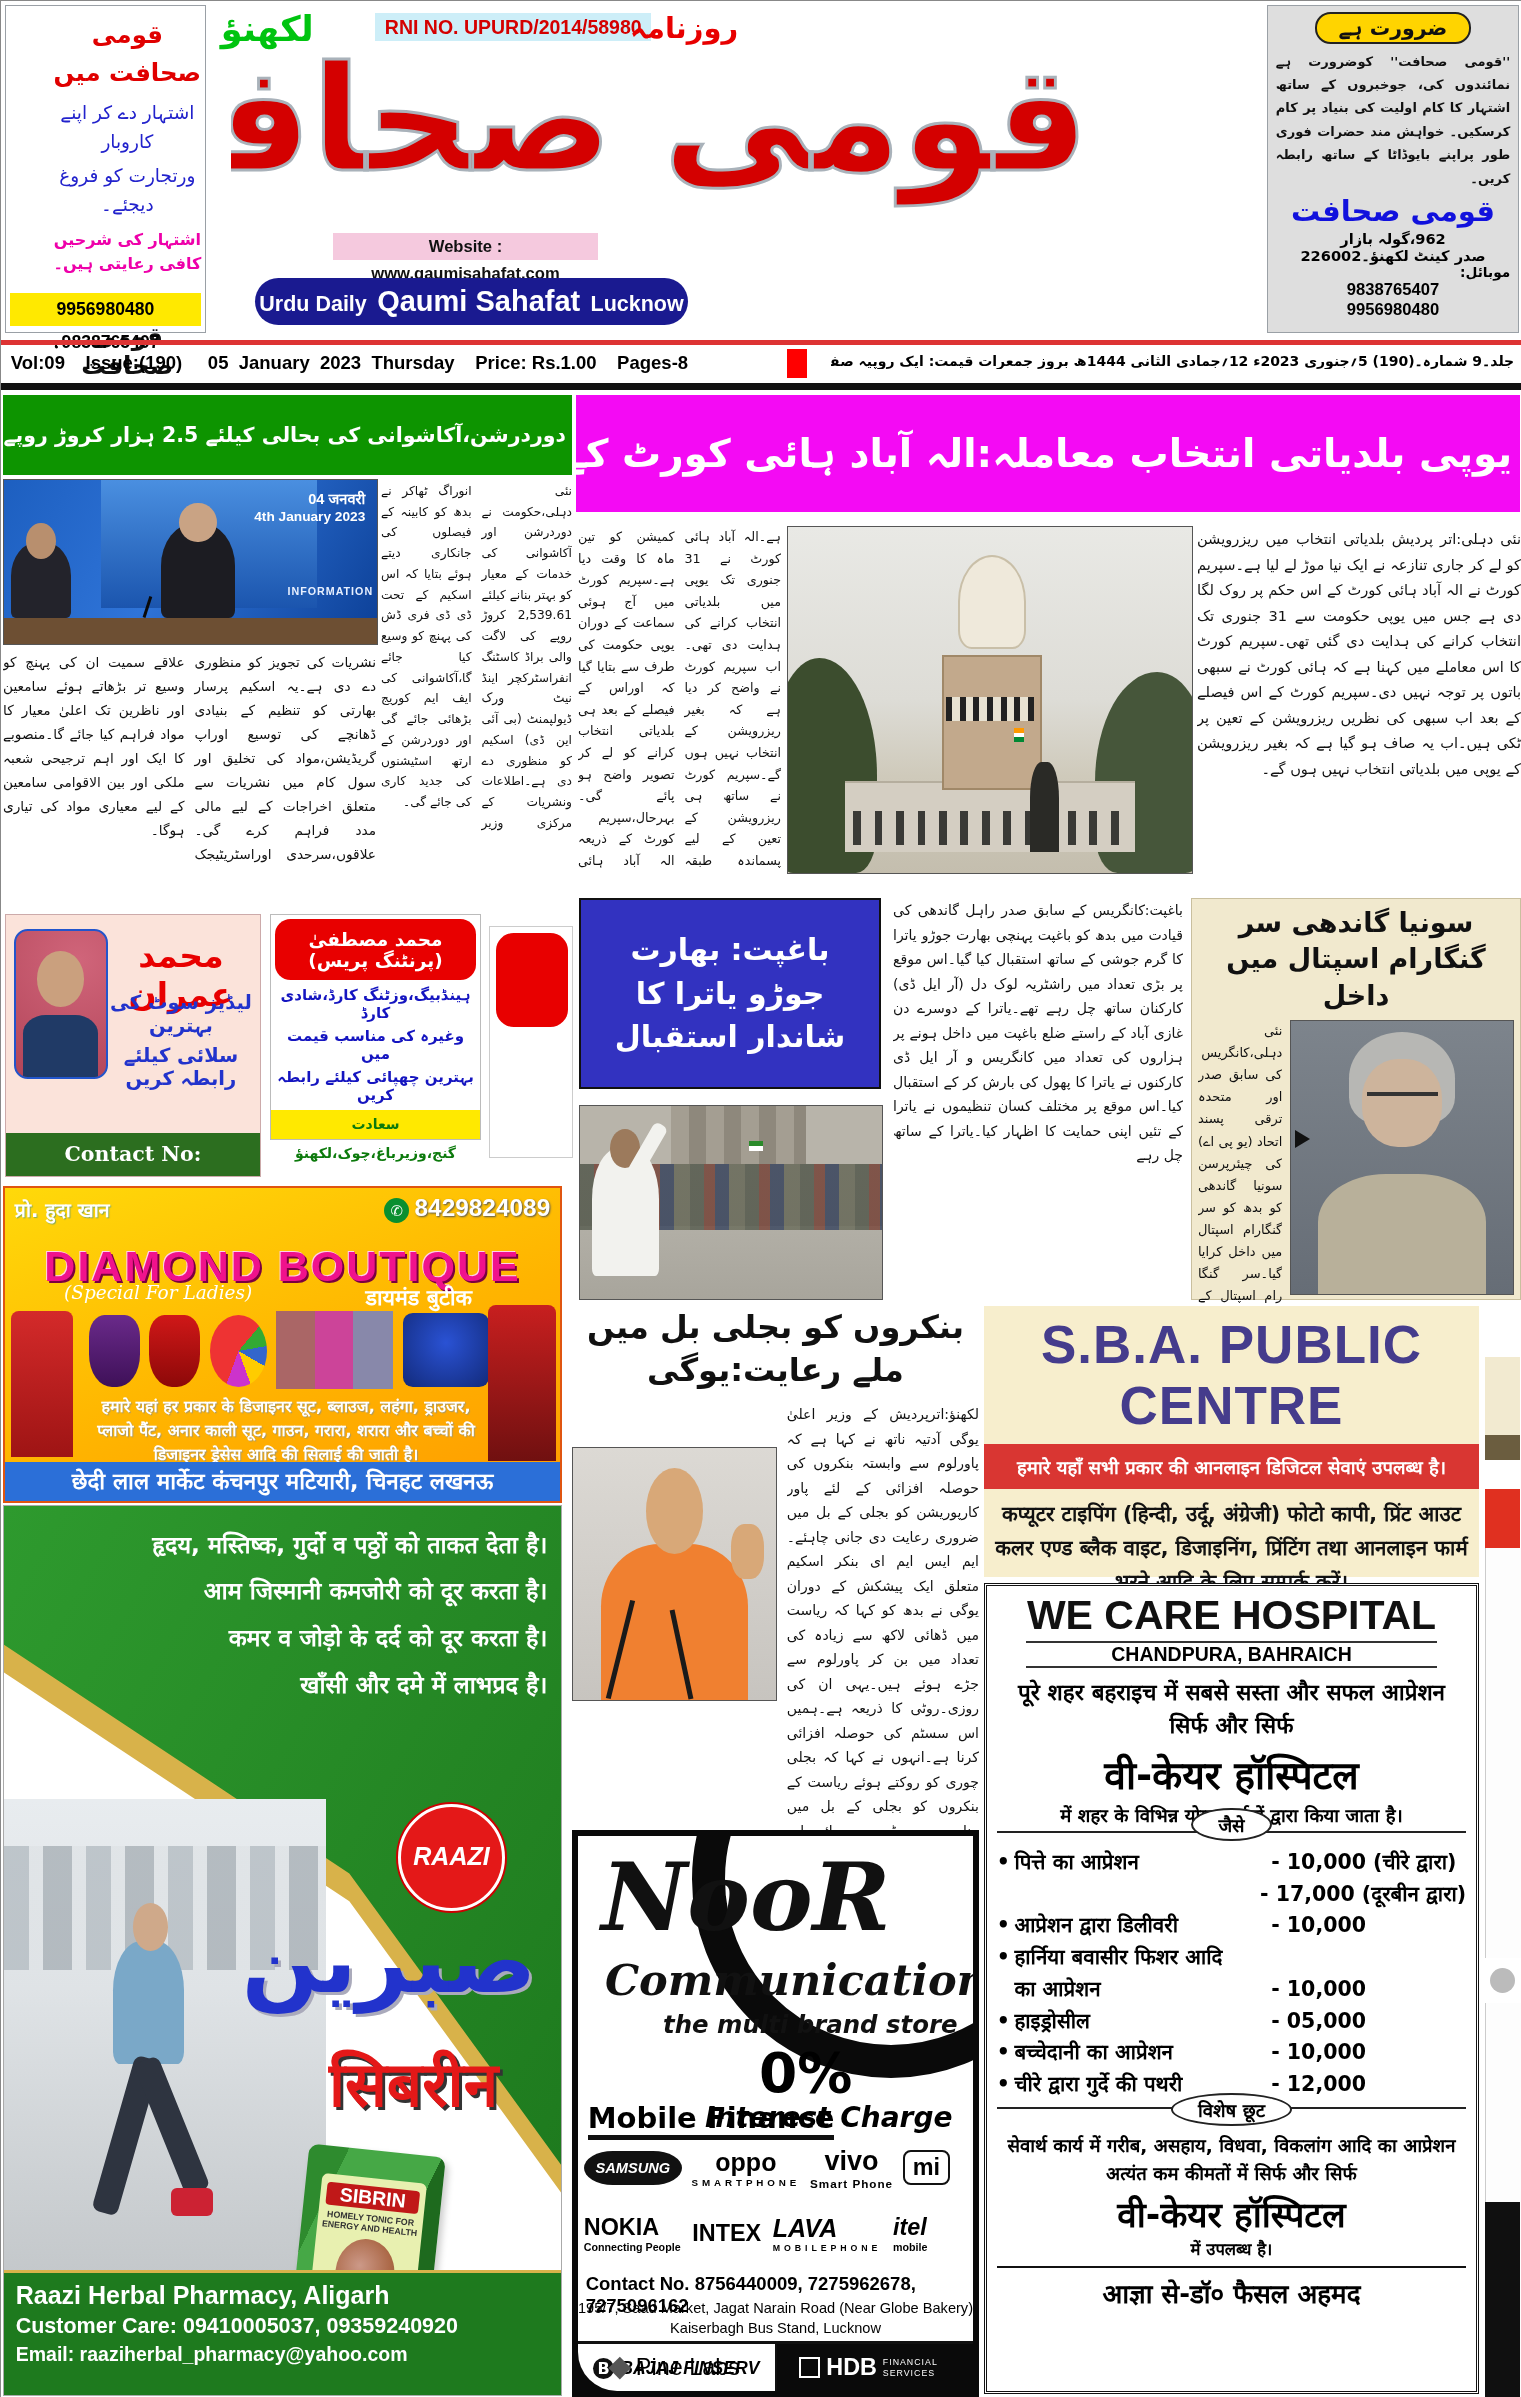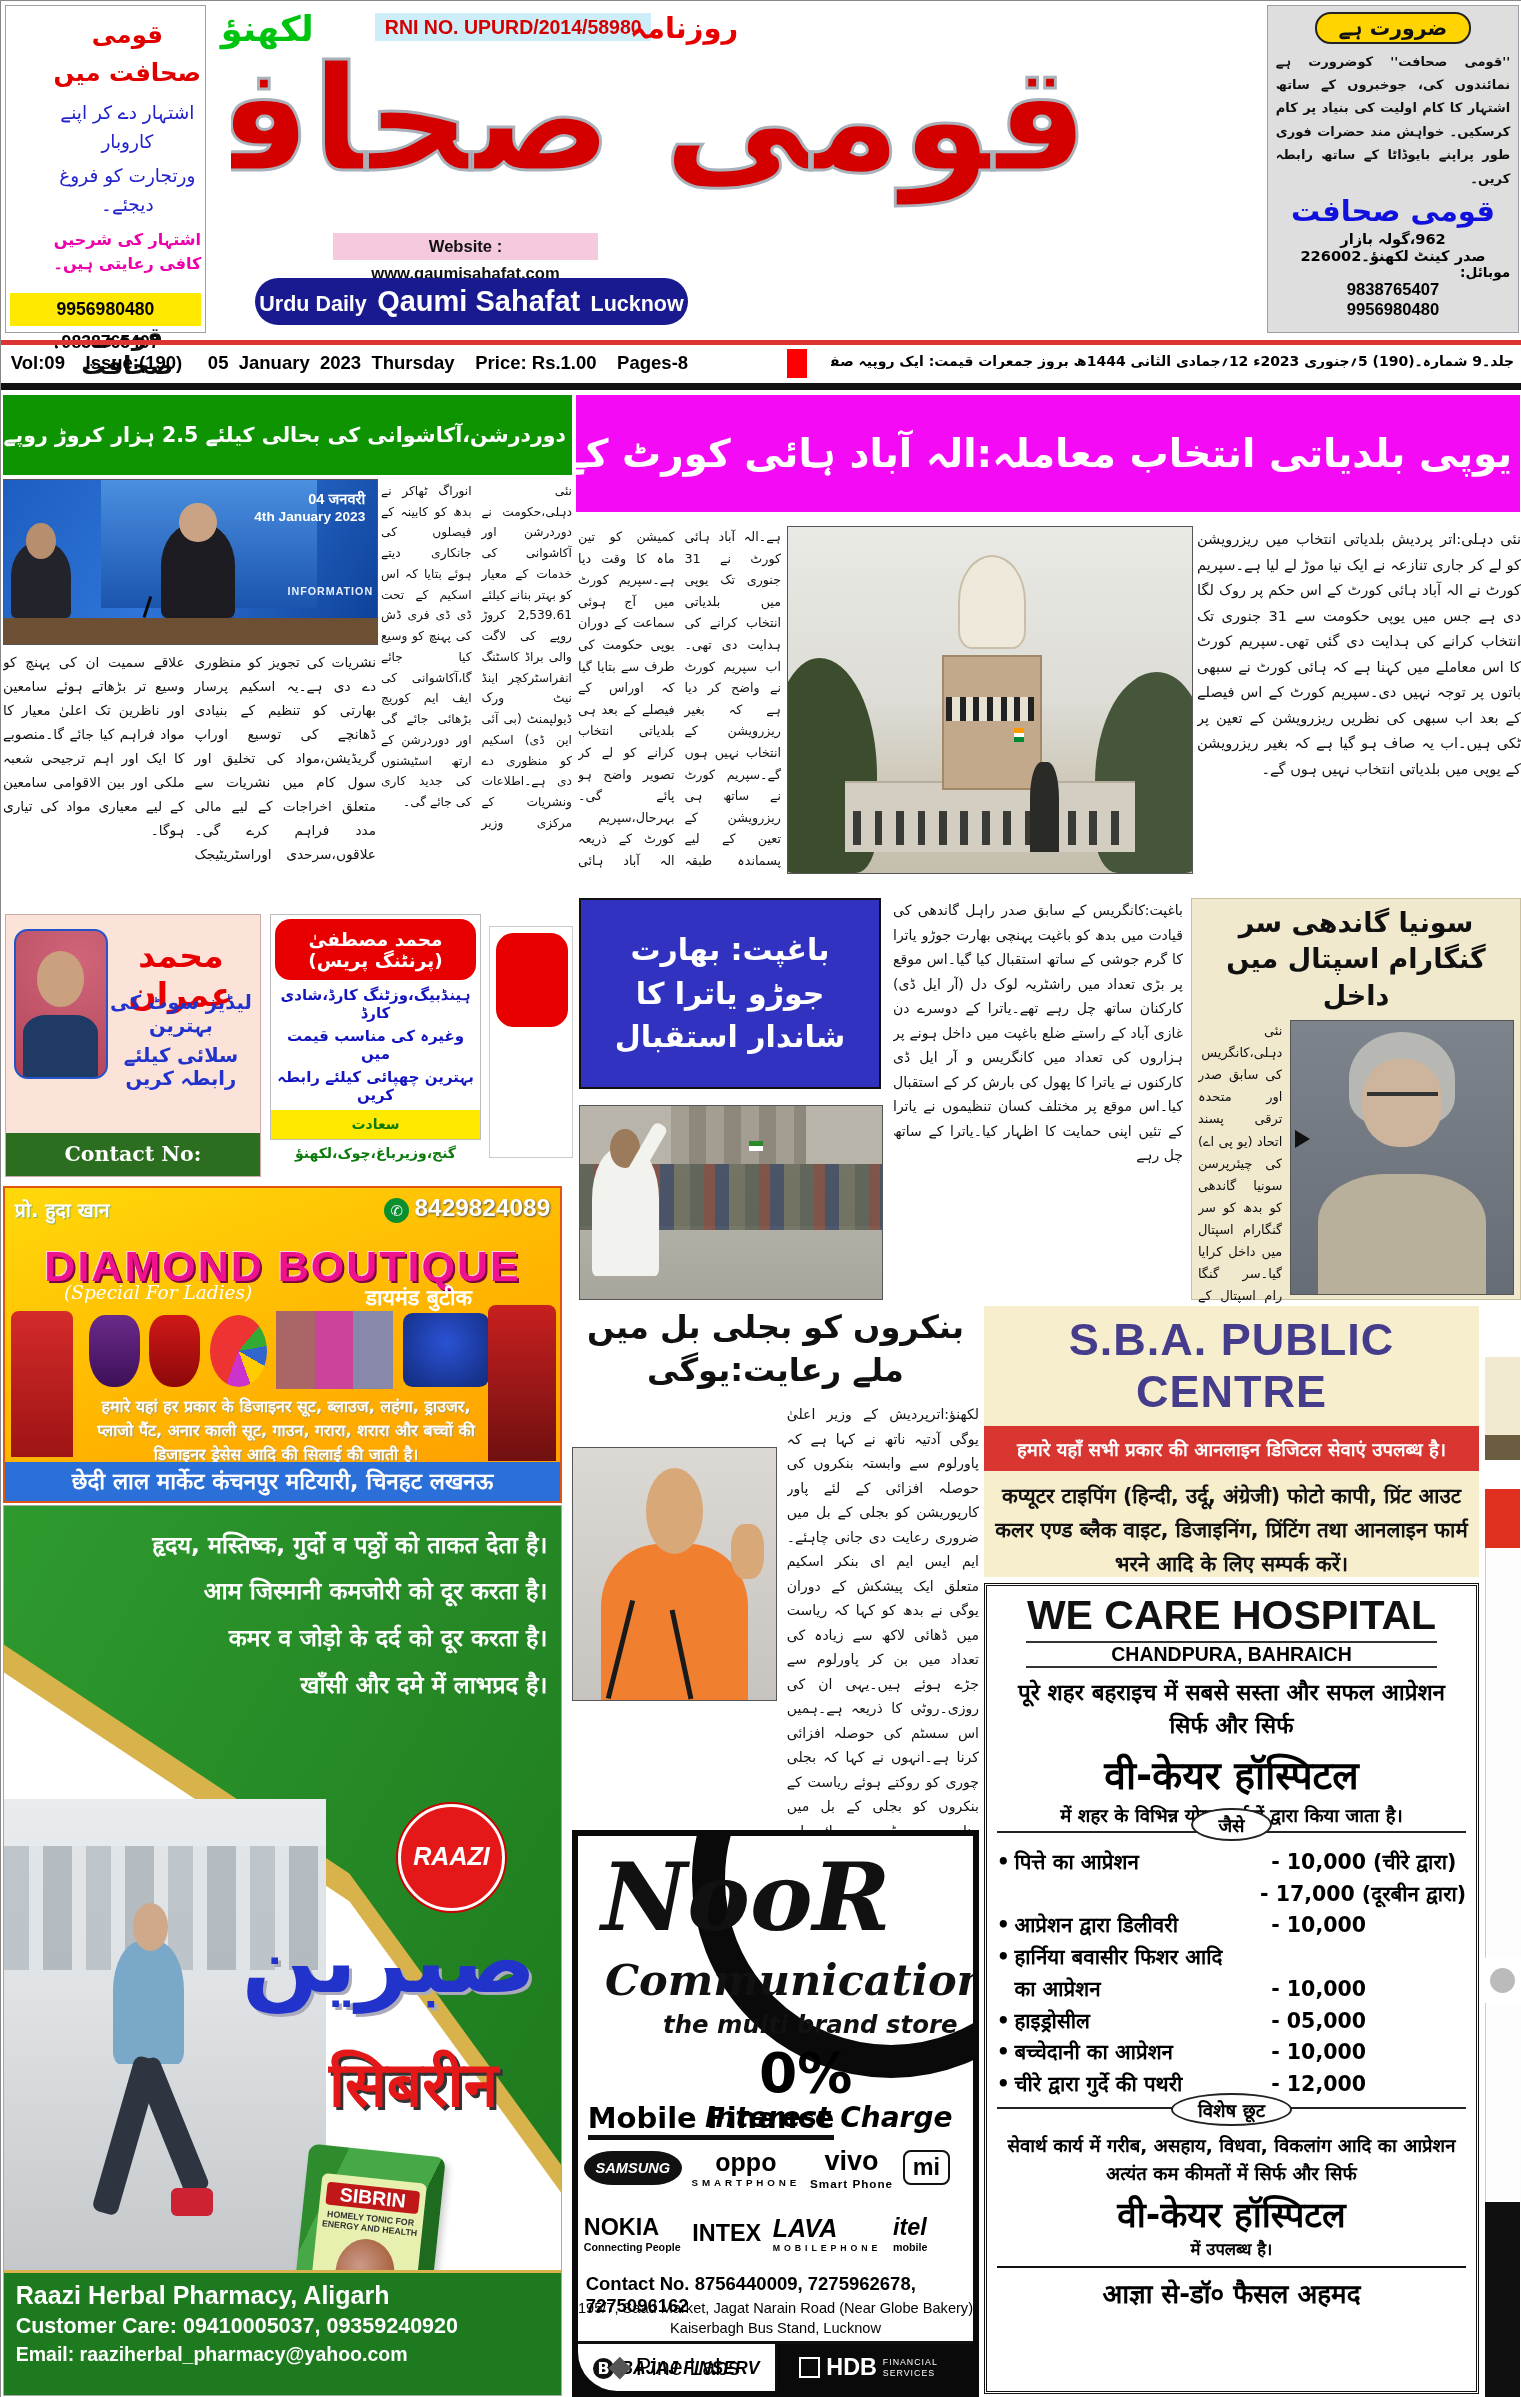--- a/index.html
+++ b/index.html
@@ -198,21 +198,21 @@
         <div class="abs" style="left:36%;top:8%;width:28%;height:34%;background:#d8a878;border-radius:50%;"></div>
         <div class="abs" style="left:22%;bottom:0;width:4.9px;height:40%;background:#1a1a1a;transform:rotate(14deg);"></div>
         <div class="abs" style="left:52%;bottom:0;width:4.9px;height:36%;background:#1a1a1a;transform:rotate(-12deg);"></div>
         <div class="abs" style="right:6%;top:30%;width:16%;height:22%;background:#d8a878;border-radius:40%;"></div>
       </div>
       <div class="just body-txt" style="font-size:14px;height:456px;">لکھنؤ:اترپردیش کے وزیر اعلیٰ یوگی آدتیہ ناتھ نے کہا ہے کہ پاورلوم سے وابستہ بنکروں کی حوصلہ افزائی کے لئے پاور کارپوریشن کو بجلی کے بل میں ضروری رعایت دی جانی چاہئے۔ایم ایس ایم ای بنکر اسکیم متعلق ایک پیشکش کے دوران یوگی نے بدھ کو کہا کہ ریاست میں ڈھائی لاکھ سے زیادہ کی تعداد میں بن کر پاورلوم سے جڑے ہوئے ہیں۔یہی ان کی روزی۔روٹی کا ذریعہ ہے۔ہمیں اس سسٹم کی حوصلہ افزائی کرنا ہے۔انہوں نے کہا کہ بجلی چوری کو روکتے ہوئے ریاست کے بنکروں کو بجلی کے بل میں مناسب سبسڈی دی جائے۔پاور کارپوریشن اس حوالے سے سسٹم بنائیں۔وزیراعلیٰ نے اس دوران بجلی کی کھپت اور اس پر دی جانے والی</div>
     </div>
   </div>
 
   <div class="abs ctr" style="left:983px;top:1305px;width:495px;height:271px;background:#f7eecd;box-sizing:border-box;padding-top:7.8px;">
-    <div class="en b" style="font-size:45px;color:#453c8c;letter-spacing:1px;">S.B.A. PUBLIC CENTRE</div>
+    <div class="en b" style="font-size:53px;color:#453c8c;letter-spacing:1px;">S.B.A. PUBLIC CENTRE</div>
     <div class="b" style="background:#d93632;color:#fff;font-size:18.5px;padding:10px 2px;margin-top:7.8px;">हमारे यहाँ सभी प्रकार की आनलाइन डिजिटल सेवाएं उपलब्ध है।</div>
     <div class="b" style="color:#111;font-size:20.5px;line-height:1.65;padding:9.8px 7.8px 0 7.8px;">कप्यूटर टाइपिंग (हिन्दी, उर्दू, अंग्रेजी) फोटो कापी, प्रिंट आउट कलर एण्ड ब्लैक वाइट, डिजाइनिंग, प्रिंटिंग तथा आनलाइन फार्म भरने आदि के लिए सम्पर्क करें।</div>
   </div>
 
   <div class="abs" style="left:983px;top:1582px;width:495px;height:811px;background:#fff;border:3.9px double #111;box-sizing:border-box;padding:5.9px 9.8px;">
     <div class="en b ctr" style="font-size:41px;color:#111;">WE CARE HOSPITAL</div>
     <div class="en b ctr" style="font-size:19.5px;border-top:2.9px double #333;border-bottom:2.9px double #333;margin:2px 29px;">CHANDPURA, BAHRAICH</div>
     <div class="b ctr" style="font-size:22.4px;line-height:1.5;margin-top:7.8px;">पूरे शहर बहराइच में सबसे सस्ता और सफल आप्रेशन सिर्फ और सिर्फ</div>
     <div class="b ctr" style="font-size:39px;margin-top:3.9px;">वी-केयर हॉस्पिटल</div>
     <div class="b ctr" style="font-size:18.5px;margin-top:2px;">में शहर के विभिन्न योग्य सर्जनों द्वारा किया जाता है।</div>

